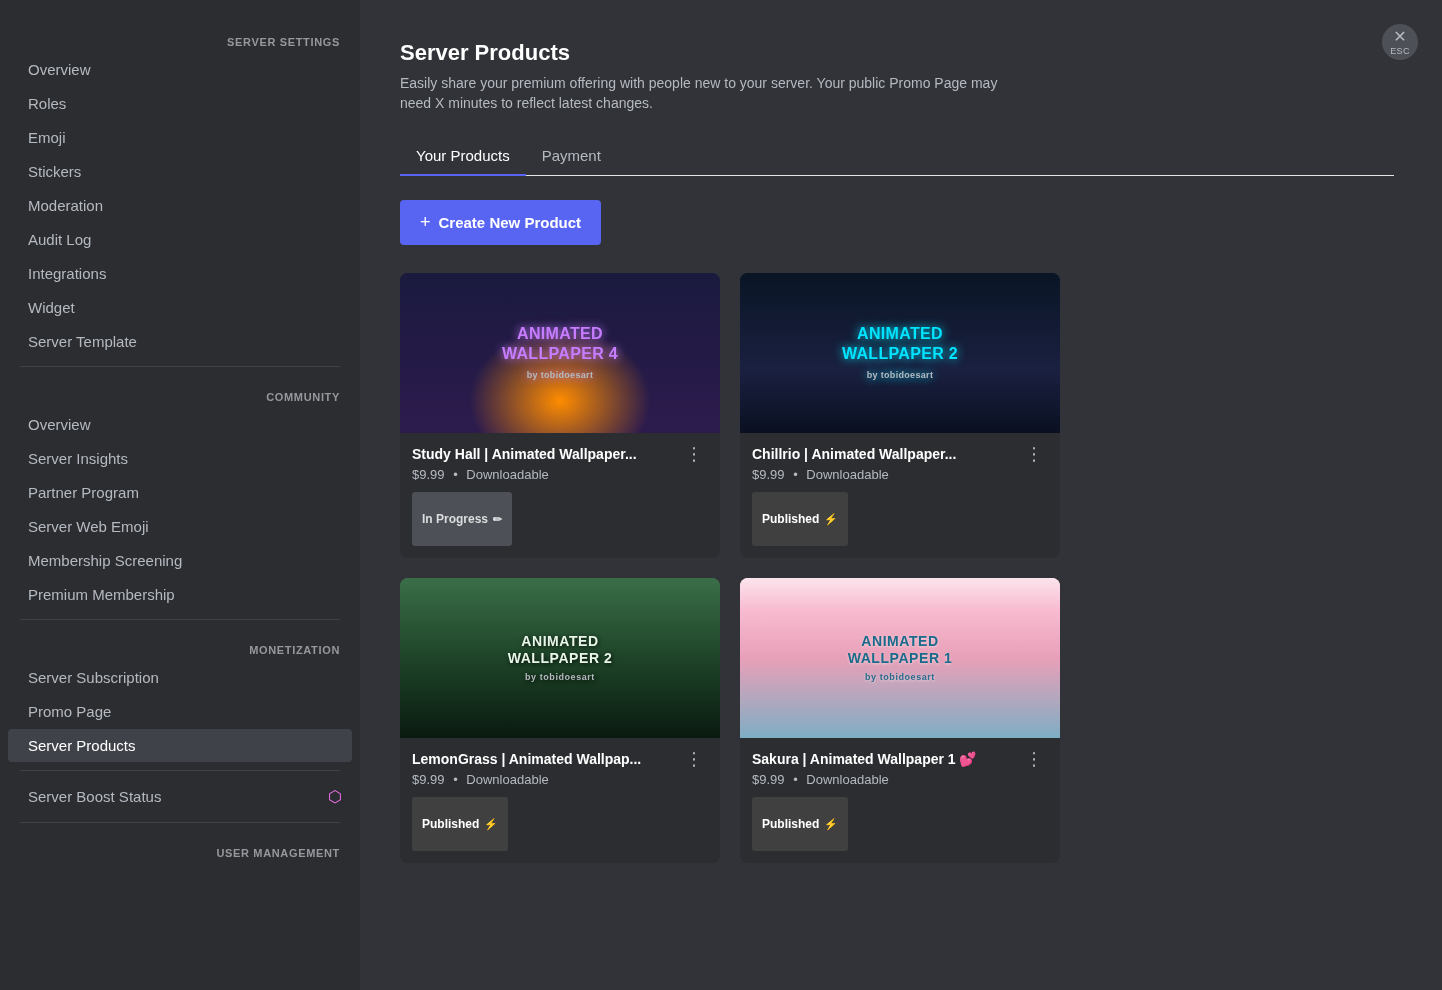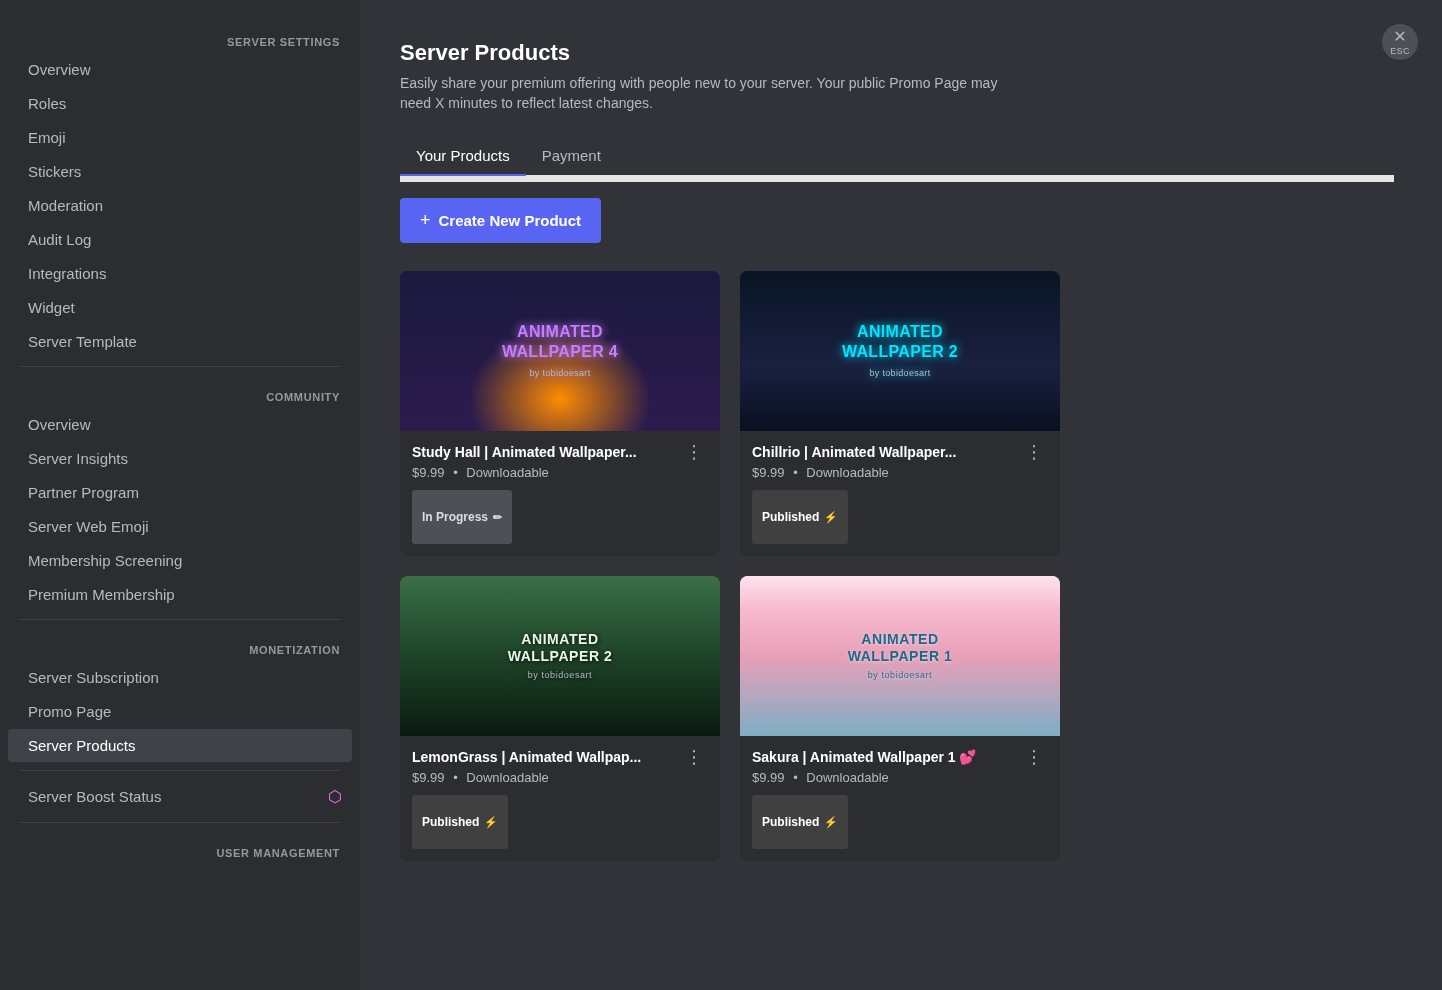--- a/index.html
+++ b/index.html
@@ -114,22 +114,22 @@
       font-size: 14px;
       color: #b5bac1;
       margin-bottom: 24px;
       max-width: 620px;
       line-height: 1.4;
     }
 
     
     .tabs {
       display: flex;
-      border-bottom: 7px solid #e5e5e5;
-      margin-bottom: 16px;
+      border-bottom: 1px solid #e5e5e5;
+      margin-bottom: 24px;
       gap: 0;
     }
     .tab {
       padding: 10px 16px;
       font-size: 15px;
       cursor: pointer;
       color: #b5bac1;
       font-weight: 500;
       border-bottom: 2px solid transparent;
       margin-bottom: -1px;
@@ -196,21 +196,21 @@
       color: #c77dff;
       font-size: 16px;
       font-weight: 900;
       text-shadow: 0 0 10px #c77dff;
       letter-spacing: 0.02em;
       line-height: 1.2;
     }
     .thumb-sub {
       font-size: 9px;
       color: #b5bac1;
-      font-weight: 400;
+      font-weight: 700;
       margin-top: 0;
     }
 
     
     .thumb-2 {
       background: linear-gradient(135deg, #0a1628 0%, #1a2a48 40%, #0d1f3c 100%);
       height: 160px;
       display: flex;
       align-items: center;
       justify-content: center;

